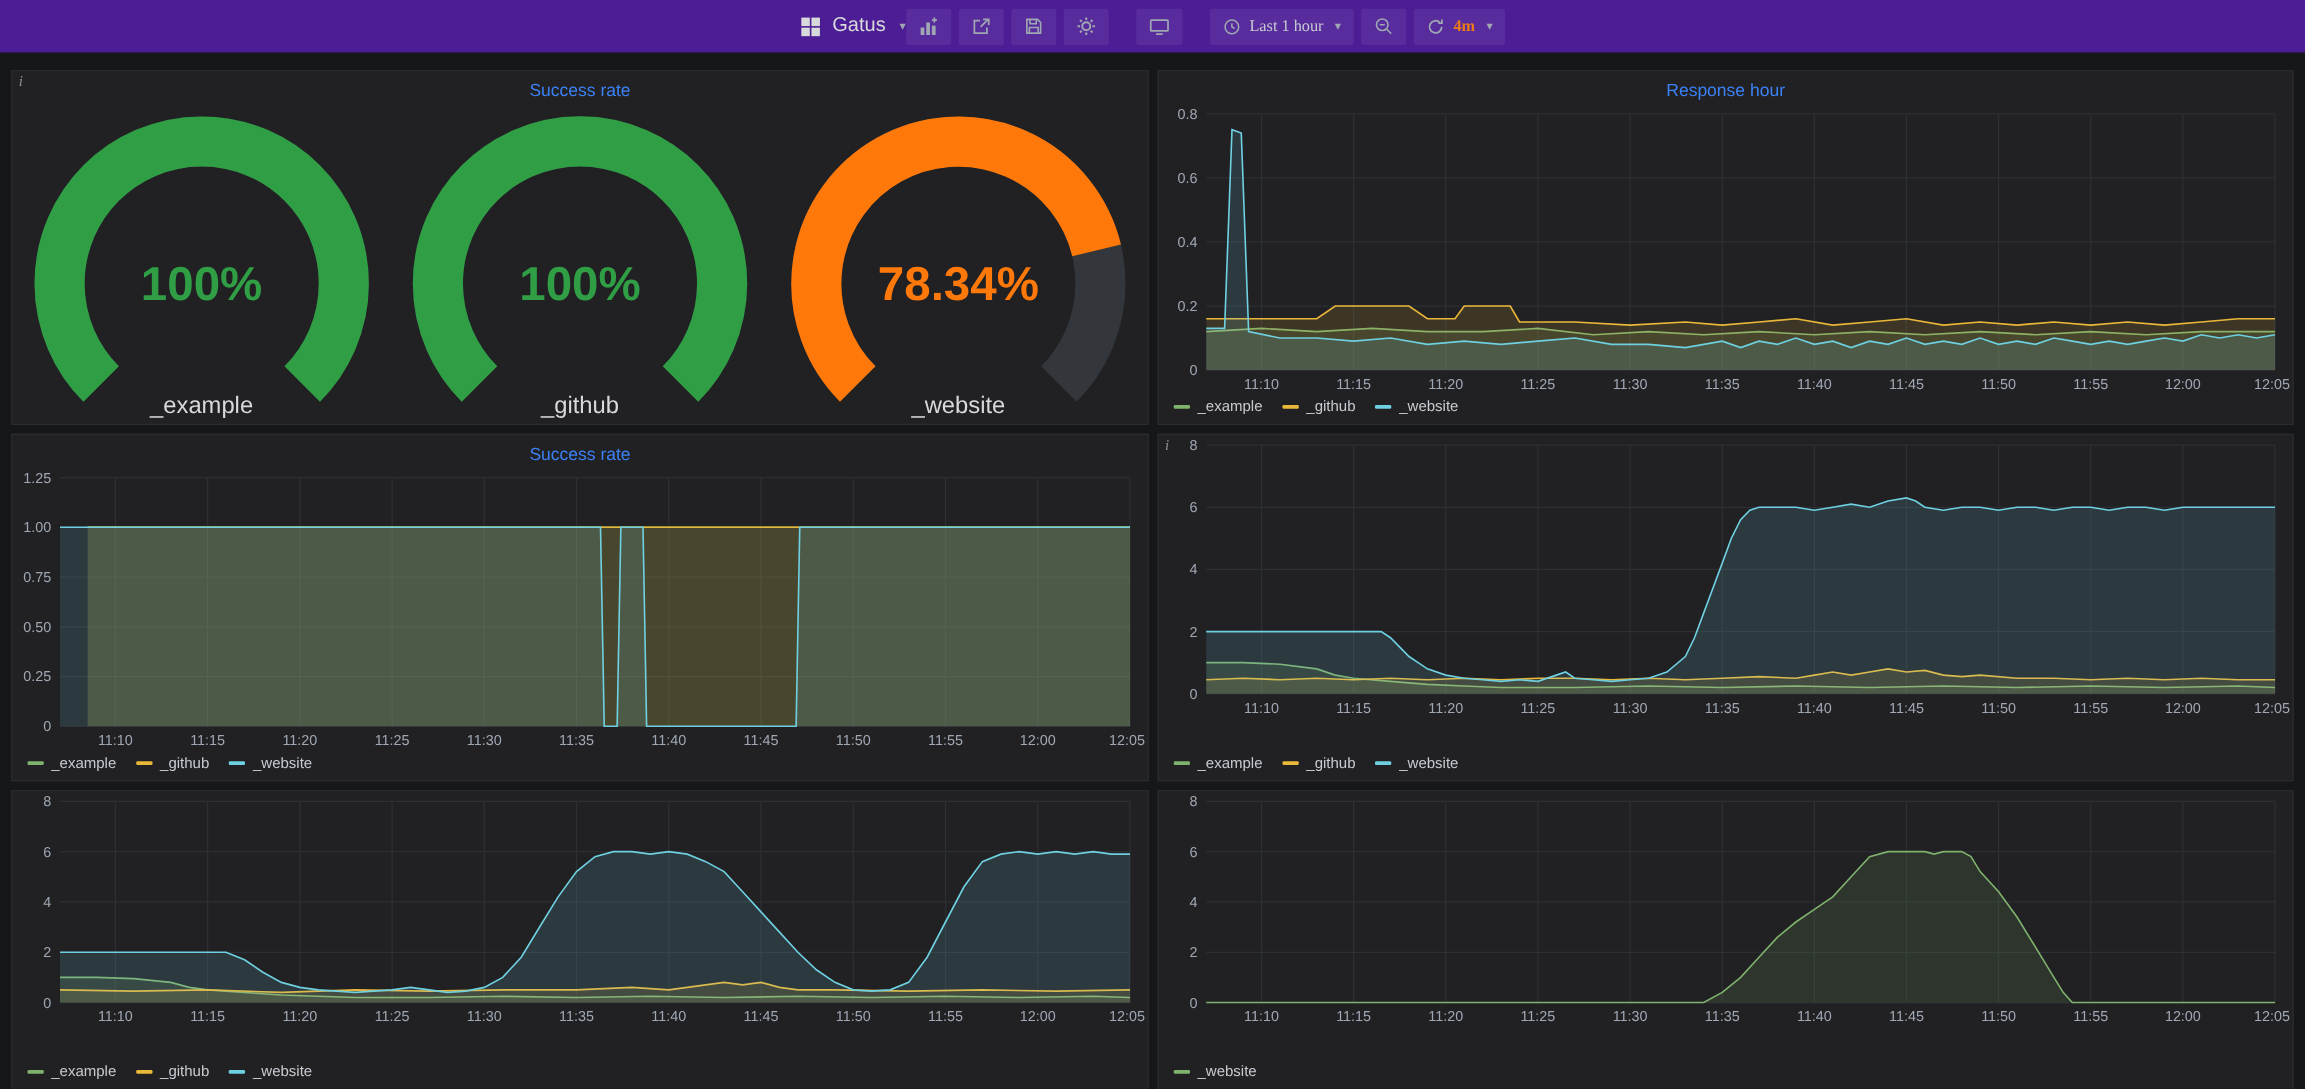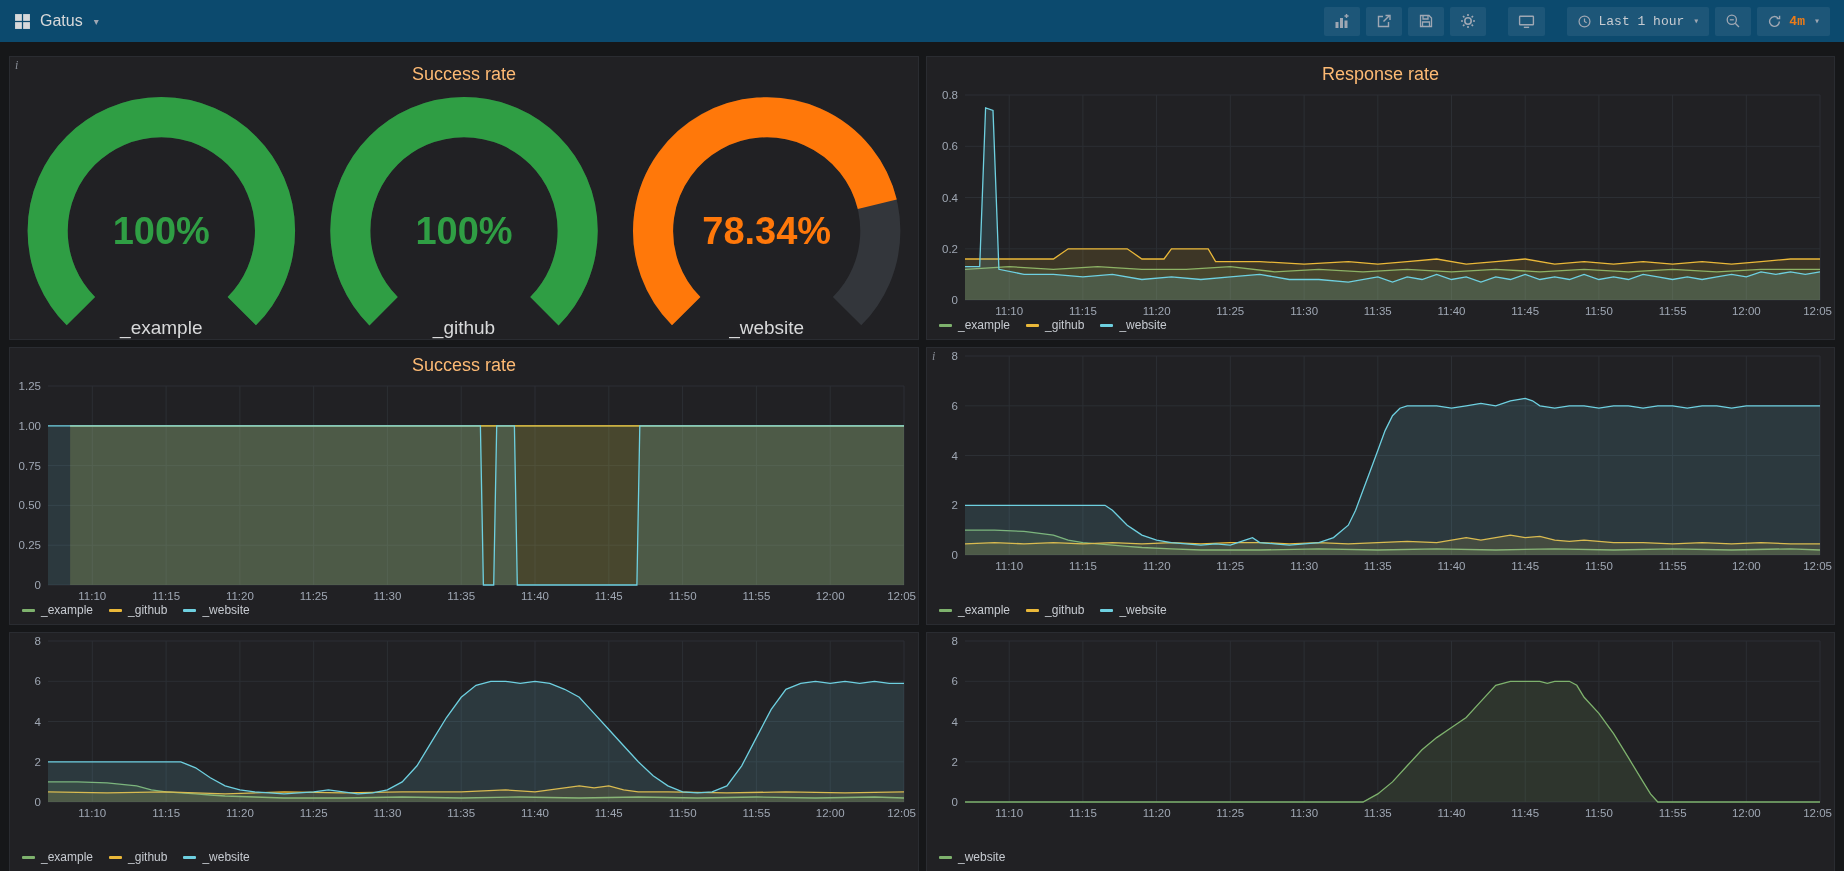--- a/index.html
+++ b/index.html
@@ -1,30 +1,30 @@
 <!DOCTYPE html>
 <html><head>
 <meta charset="utf-8">
 <style>
   *{box-sizing:border-box;margin:0;padding:0}
   html,body{width:1844px;height:871px;overflow:hidden}
   body{background:#161719;font-family:"Liberation Sans",sans-serif;color:#d8d9da}
-  .navbar{height:42px;background:#0c4a6e;display:flex;align-items:center;justify-content:space-between;padding:0 14px}
+  .navbar{height:42px;background:#4c1d95;display:flex;align-items:center;justify-content:center;padding:0 14px}
   .nav-left{display:flex;align-items:center;gap:9px}
   .dash-title{font-size:16px;color:#d8d9da;cursor:pointer}
   .caret{font-size:10px;color:#9fa7b3;margin-left:2px}
   .logo-icon{color:#d8d9da;display:flex;align-items:center;cursor:pointer}
   .nav-right{display:flex;align-items:center;gap:6px}
-  .nav-btn{display:inline-flex;align-items:center;gap:7px;background:rgba(255,255,255,.07);border:none;color:#9fa7b3;height:29px;padding:0 10px;border-radius:2px;font-size:13px;cursor:pointer;font-family:Liberation Mono, monospace}
+  .nav-btn{display:inline-flex;align-items:center;gap:7px;background:rgba(255,255,255,.07);border:none;color:#9fa7b3;height:29px;padding:0 10px;border-radius:2px;font-size:13px;cursor:pointer;font-family:Liberation Serif, serif}
   .nav-sep{width:10px}
   .time-text{color:#c7cbd1}
   .refresh-interval{color:#eb7b18;font-weight:bold}
   .grid{display:grid;grid-template-columns:1fr 1fr;grid-template-rows:284px 278px 240px;gap:7px;padding:14px 9px 0}
   .panel{background:#212124;border:1px solid #2a2c31;position:relative;display:flex;flex-direction:column;min-height:0}
-  .panel-title{text-align:center;font-size:18px;font-weight:500;padding:8px 0 4px;color:#fdba74;cursor:pointer;line-height:1;flex:none}
+  .panel-title{text-align:center;font-size:14px;font-weight:500;padding:8px 0 4px;color:#3b82f6;cursor:pointer;line-height:1;flex:none}
   .chart{flex:1 1 auto;min-height:0}
   .legend{display:flex;gap:16px;padding:3px 12px 7px;font-size:12px;color:#c7cbd1;align-items:center;flex:none}
   .legend-item{display:inline-flex;align-items:center;cursor:pointer}
   .legend-item .swatch{display:inline-block;width:13px;height:3px;margin-right:6px;border-radius:1px}
   .info-corner{position:absolute;top:1px;left:5px;font-size:12px;color:#8a8f98;font-style:italic;font-family:"Liberation Serif",serif;cursor:pointer;z-index:2}
   .tick{fill:#9fa7b3;font-size:11.5px;font-family:"Liberation Sans",sans-serif}
 </style>
 </head>
 <body>
 
@@ -119,21 +119,21 @@
           <text x="454.0" y="156.8" text-anchor="middle" fill="#2f9e44" font-size="38" font-weight="600" font-family="Liberation Sans, sans-serif">100%</text>
           <text x="454.0" y="247" text-anchor="middle" fill="#d8d9da" font-size="19" font-family="Liberation Sans, sans-serif">_github</text>
           <path d="M 676.2 224.2 A 113.7 113.7 0 1 1 837.1 224.2" stroke="#33363b" stroke-width="40.1" fill="none"></path>
           <path d="M 676.2 224.2 A 113.7 113.7 0 1 1 867.3 117.3" stroke="#ff780a" stroke-width="40.1" fill="none"></path>
           <text x="756.7" y="156.8" text-anchor="middle" fill="#ff780a" font-size="38" font-weight="600" font-family="Liberation Sans, sans-serif">78.34%</text>
           <text x="756.7" y="247" text-anchor="middle" fill="#d8d9da" font-size="19" font-family="Liberation Sans, sans-serif">_website</text>
         </svg></div>
   </section>
 
   <section class="panel">
-    <header class="panel-title">Response rate</header>
+    <header class="panel-title">Response hour</header>
     <div class="chart"><svg width="907" height="233">
           <line x1="38" x2="893" y1="213.0" y2="213.0" stroke="#2c2f34" stroke-width="1"></line>
           <text class="tick" x="31" y="217.0" text-anchor="end">0</text>
           <line x1="38" x2="893" y1="161.8" y2="161.8" stroke="#2c2f34" stroke-width="1"></line>
           <text class="tick" x="31" y="165.8" text-anchor="end">0.2</text>
           <line x1="38" x2="893" y1="110.5" y2="110.5" stroke="#2c2f34" stroke-width="1"></line>
           <text class="tick" x="31" y="114.5" text-anchor="end">0.4</text>
           <line x1="38" x2="893" y1="59.3" y2="59.3" stroke="#2c2f34" stroke-width="1"></line>
           <text class="tick" x="31" y="63.3" text-anchor="end">0.6</text>
           <line x1="38" x2="893" y1="8.0" y2="8.0" stroke="#2c2f34" stroke-width="1"></line>

